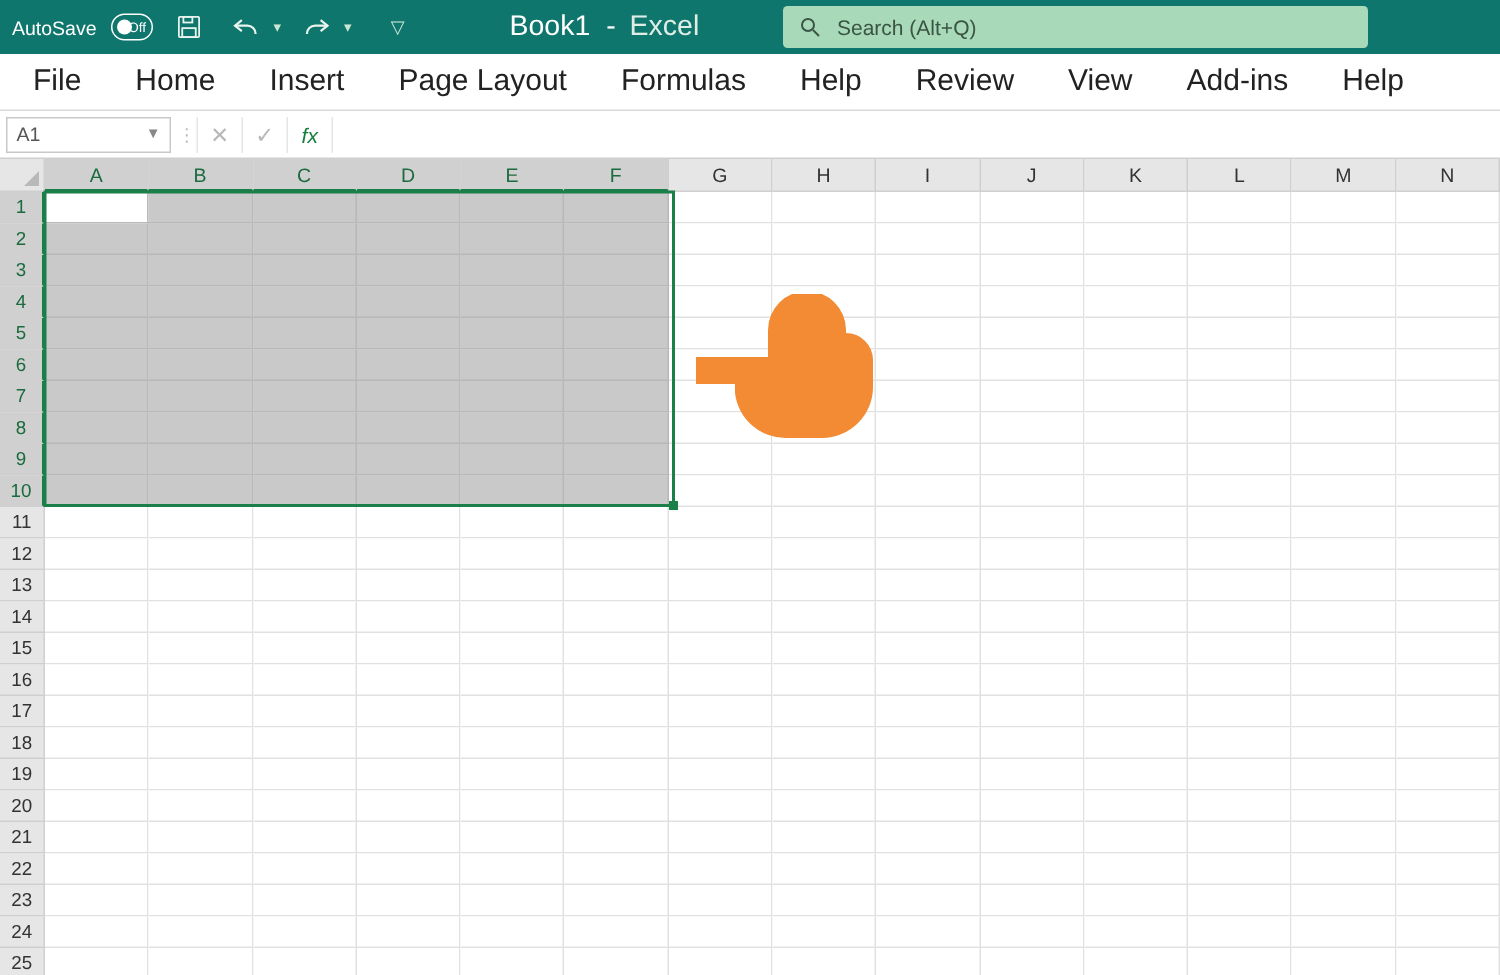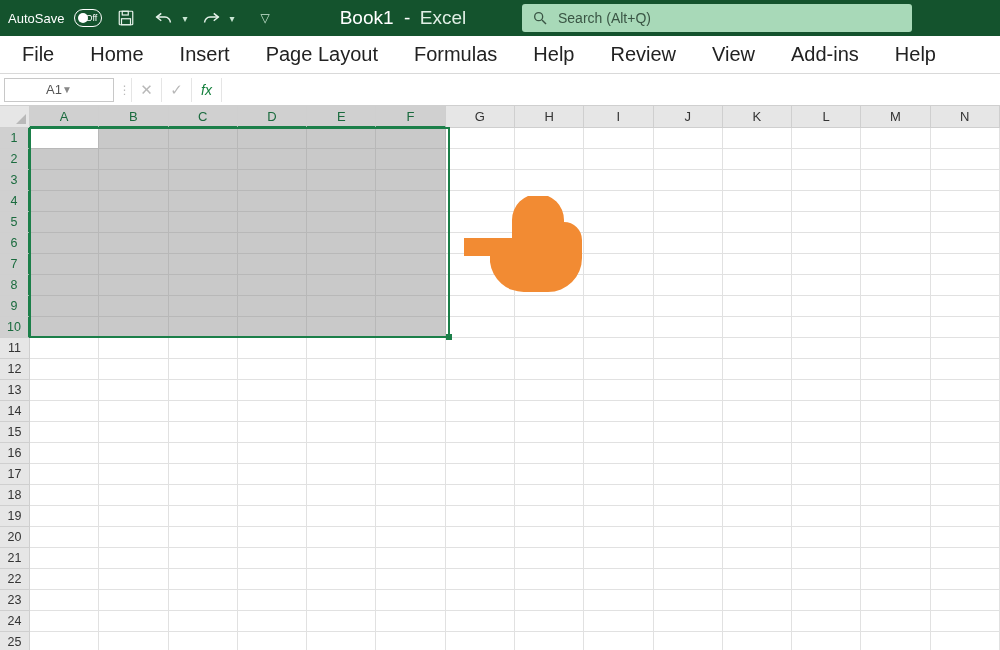--- a/index.html
+++ b/index.html
@@ -6,21 +6,21 @@
   body {
     font-family: "Segoe UI", Arial, sans-serif;
     font-size: 14px;
     background: #fff;
     width: 1000px;
     height: 650px;
     overflow: hidden;
     position: relative;
   }
   .titlebar {
-    background: #14532d;
+    background: #0f766e;
     height: 36px;
     display: flex;
     align-items: center;
     color: #fff;
     padding: 0 8px;
     gap: 10px;
   }
   .autosave-label { font-size: 13px; }
   .autosave-toggle {
     width: 28px; height: 18px;
@@ -89,21 +89,21 @@
     border-bottom:1px solid #cfcfcf;
     display:flex;
     align-items:center;
   }
   .name-box{
     width:110px;height:24px;
     border:1px solid #c8c8c8;
     margin:0 4px;
     display:flex;
     align-items:center;
-    justify-content:center;
+    justify-content:space-between;
     padding:0 6px;
     font-size:13px;
     color:#555;
     background:#fff;
   }
   .name-box .dd{color:#888;font-size:10px;}
   .fb-btn{
     width:30px;height:24px;
     display:flex;align-items:center;justify-content:center;
     color:#b8b8b8;

